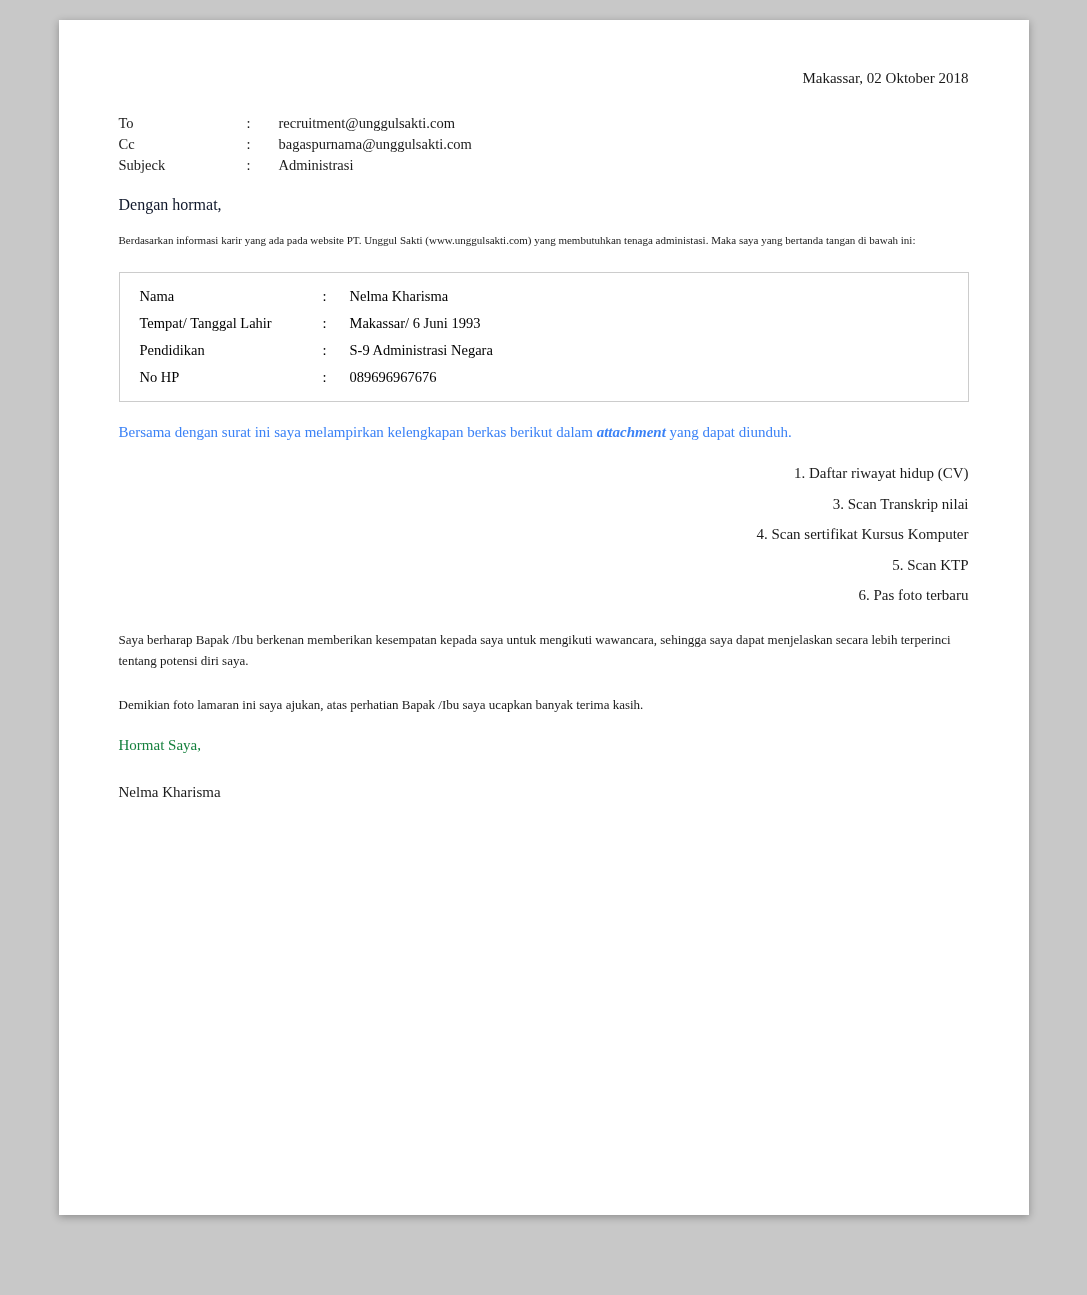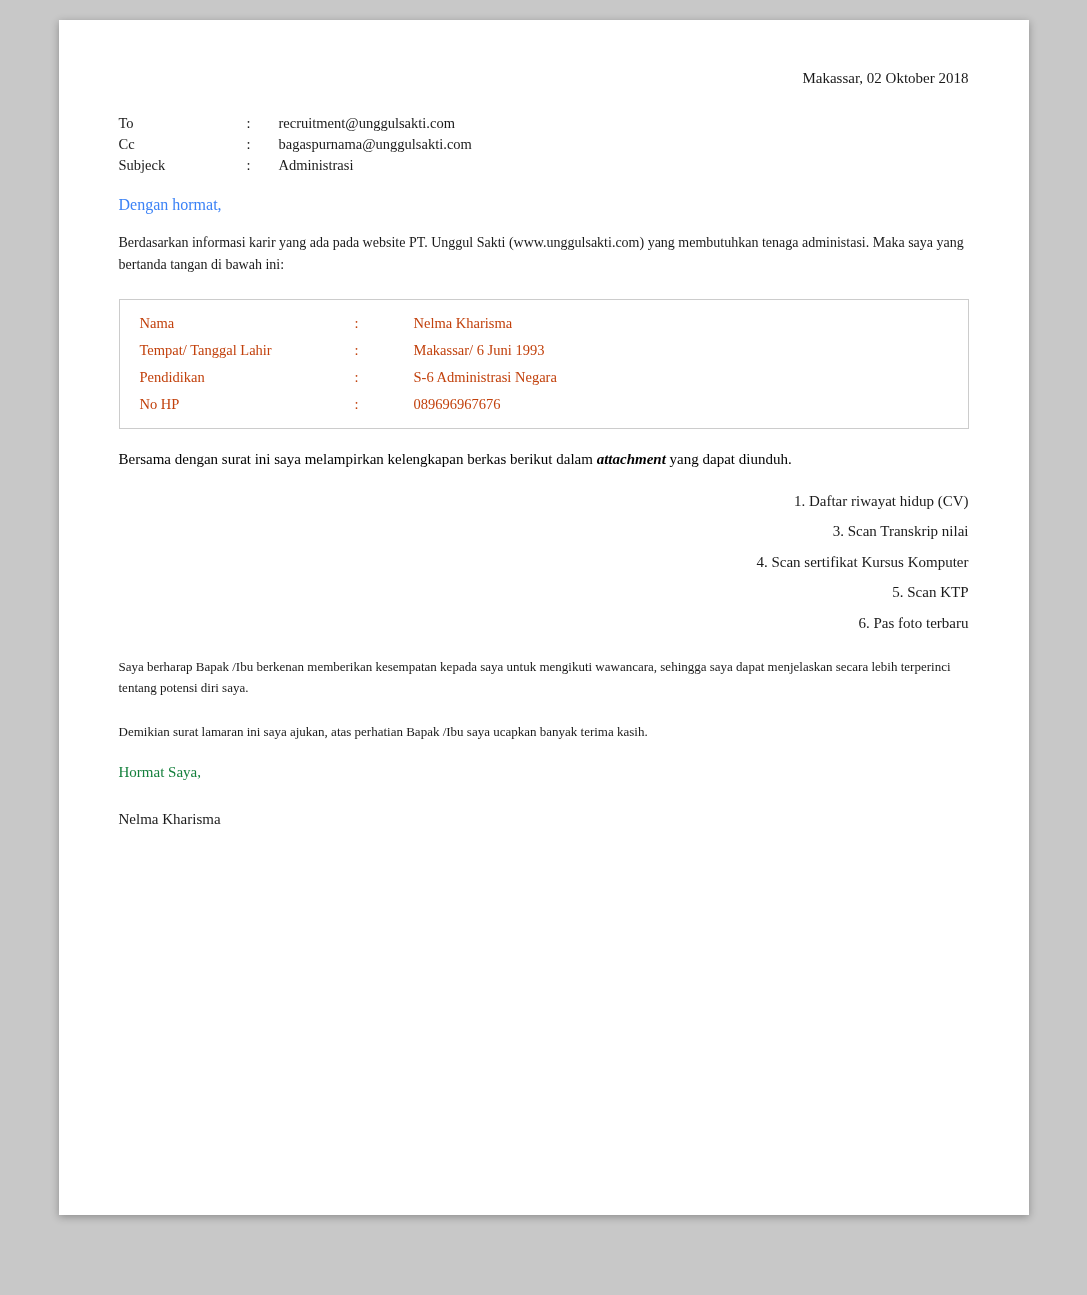--- a/index.html
+++ b/index.html
@@ -56,43 +56,42 @@
       text-align: center;
     }
 
     .field-value {
       flex: 1;
     }
 
     .greeting {
       font-size: 16px;
       margin-bottom: 18px;
-      color: #3b82f6;
+      color: #0f172a;
     }
 
     .intro-paragraph {
-      font-size: 14px;
+      font-size: 11px;
       line-height: 1.6;
       margin-bottom: 22px;
       color: #1a1a1a;
     }
 
     .info-table {
       border: 1px solid #ccc;
       margin-bottom: 18px;
       padding: 10px 20px;
     }
 
     .info-row {
       display: flex;
       align-items: baseline;
       font-size: 14.5px;
       padding: 5px 0;
-      color: #c2410c;
-      gap: 32px;
+      color: #000000;
     }
 
     .info-label {
       width: 160px;
       flex-shrink: 0;
     }
 
     .info-colon {
       width: 50px;
       flex-shrink: 0;
@@ -100,21 +99,21 @@
     }
 
     .info-value {
       flex: 1;
     }
 
     .attachment-text {
       font-size: 15px;
       line-height: 1.65;
       margin-bottom: 18px;
-      color: #000000;
+      color: #3b82f6;
     }
 
     .attachment-text em {
       font-style: italic;
       font-weight: bold;
     }
 
     .numbered-list {
       list-style: none;
       margin-left: 40px;
@@ -189,21 +188,21 @@
       <span class="info-value">Nelma Kharisma</span>
     </div>
     <div class="info-row">
       <span class="info-label">Tempat/ Tanggal Lahir</span>
       <span class="info-colon">:</span>
       <span class="info-value">Makassar/ 6 Juni 1993</span>
     </div>
     <div class="info-row">
       <span class="info-label">Pendidikan</span>
       <span class="info-colon">:</span>
-      <span class="info-value">S-6 Administrasi Negara</span>
+      <span class="info-value">S-9 Administrasi Negara</span>
     </div>
     <div class="info-row">
       <span class="info-label">No HP</span>
       <span class="info-colon">:</span>
       <span class="info-value">089696967676</span>
     </div>
   </div>
 
   <div class="attachment-text">
     <span>Bersama dengan surat ini saya melampirkan kelengkapan berkas berikut dalam </span><em>attachment</em><span> yang dapat diunduh.</span>
@@ -222,21 +221,21 @@
     <li class="list-item">
       <span>5. Scan KTP</span>
     </li>
     <li class="list-item">
       <span>6. Pas foto terbaru</span>
     </li>
   </ul>
 
   <div class="body-paragraph">Saya berharap Bapak /Ibu berkenan memberikan kesempatan kepada saya untuk mengikuti wawancara, sehingga saya dapat menjelaskan secara lebih terperinci tentang potensi diri saya.</div>
 
-  <div class="body-paragraph">Demikian surat lamaran ini saya ajukan, atas perhatian Bapak /Ibu saya ucapkan banyak terima kasih.</div>
+  <div class="body-paragraph">Demikian foto lamaran ini saya ajukan, atas perhatian Bapak /Ibu saya ucapkan banyak terima kasih.</div>
 
   <div class="closing">Hormat Saya,</div>
 
   <div class="signature-gap"></div>
 
   <div class="signature-name">Nelma Kharisma</div>
 
 </div>
 
 </body></html>

